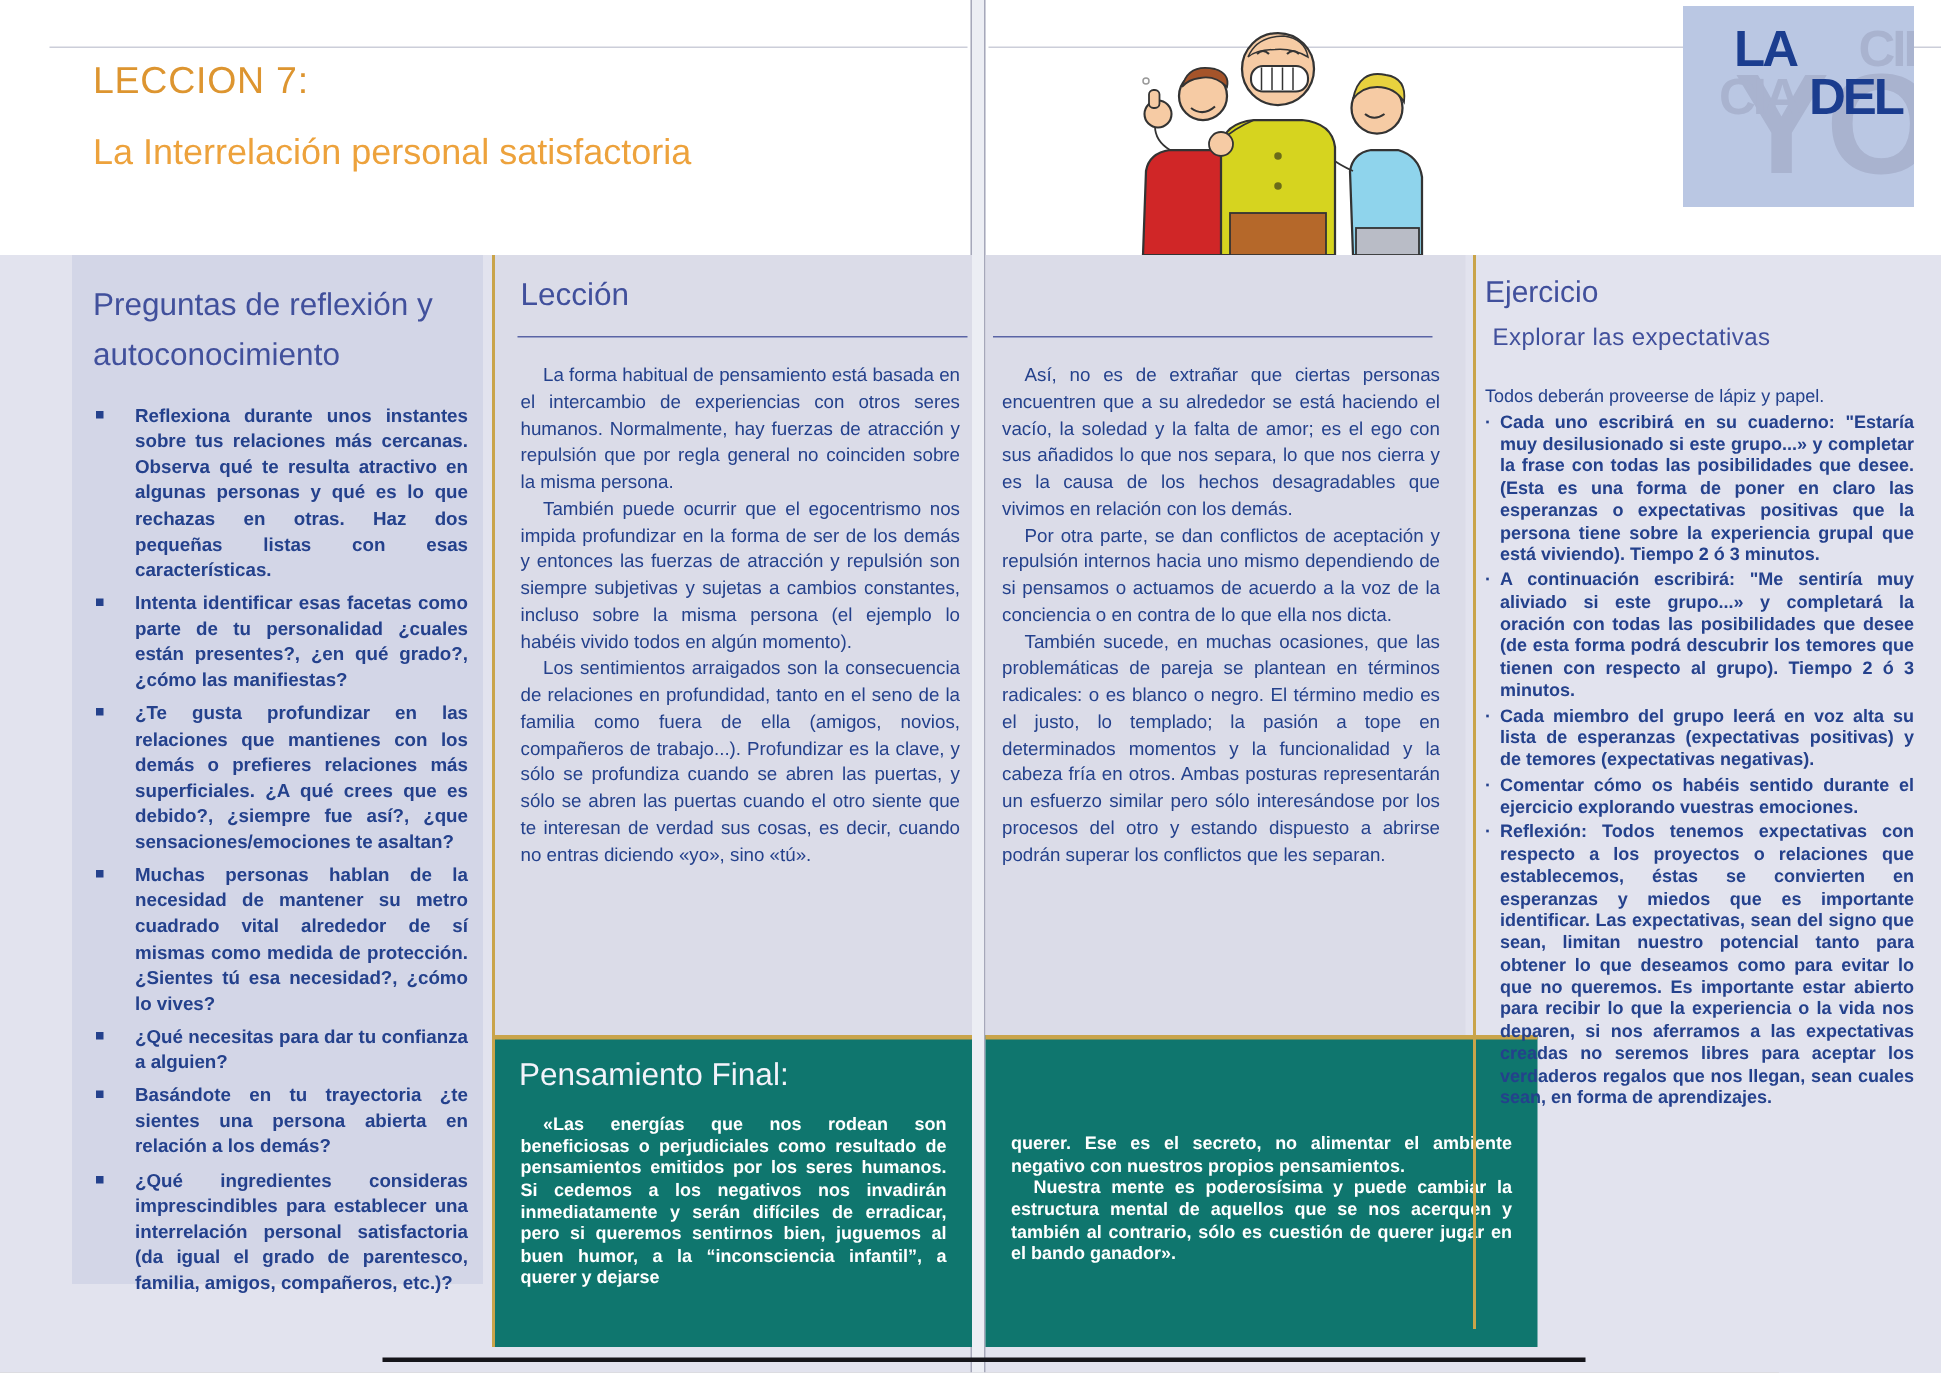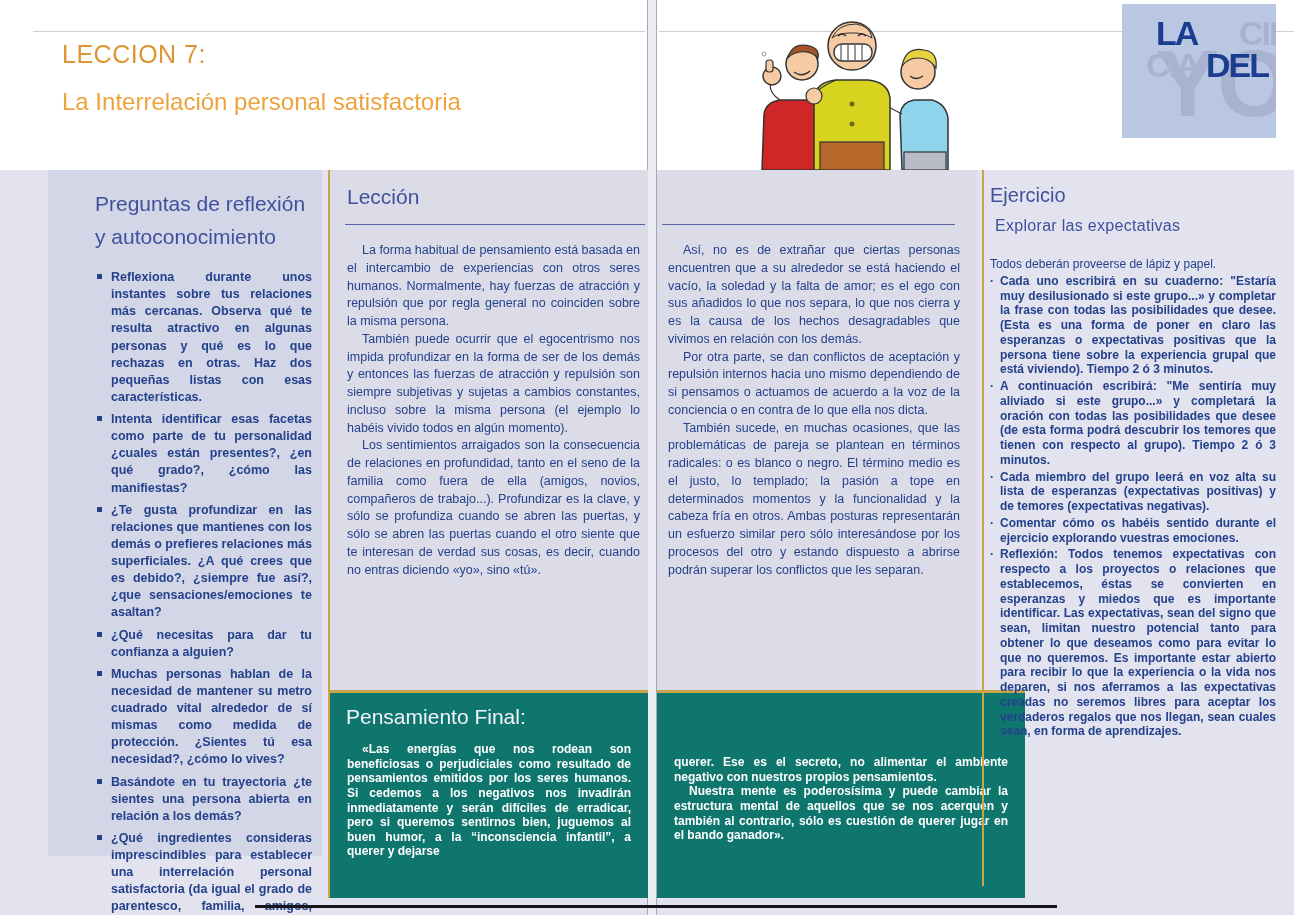--- a/index.html
+++ b/index.html
@@ -27,26 +27,26 @@
   .logo .la   { left:34px; top:12px; font-size:34px; color:#1b3d8f; }
   .logo .cien { left:74px; top:12px; font-size:34px; color:#a9b3cf;margin-left:43px; }
   .logo .cia  { left:24px; top:44px; font-size:34px; color:#a9b3cf; }
   .logo .del  { left:84px; top:44px; font-size:34px; color:#1b3d8f; }
 
   
   .gutter { position:absolute; left:647px; top:0; width:10px; height:915px;
             background:#eceef4; border-left:1px solid #a6a8ba; border-right:1px solid #a6a8ba; }
 
   
-  .reflection-panel { position:absolute; left:48px; top:170px; width:274px; height:686px; background:#d3d6e7;padding-left:33px; }
+  .reflection-panel { position:absolute; left:48px; top:170px; width:274px; height:686px; background:#d3d6e7; }
   .reflection-heading { margin:18px 14px 0 14px; font-size:21px; color:#41509c; line-height:1.55; }
   .reflection-list { margin:16px 10px 0 16px; }
   .r-item { display:flex; margin-bottom:5px; }
   .r-marker { flex:0 0 auto; width:5px; height:5px; background:#24418c; margin:5px 9px 0 0; }
-  .r-text { flex:1; font-size:12.5px; font-weight:bold; color:#24418c; line-height:1.37; text-align:justify; }
+  .r-text { flex:1; font-size:12.5px; font-weight:bold; color:#24418c; line-height:1.37; text-align:justify;margin-left:12px; }
 
   
   .gold-v { position:absolute; width:2px; background:#c9a44a; }
   .gold-lesson { left:328px; top:170px; height:728px; }
   .gold-exercise { left:982px; top:170px; height:716px; }
   .lesson-col-bg { position:absolute; top:170px; height:520px; background:#dbdce8; }
   .col1-bg { left:330px; width:318px; }
   .col2-bg { left:657px; width:320px; }
   .lesson-heading { position:absolute; left:347px; top:185px; font-size:21px; color:#41509c; }
   .heading-rule { position:absolute; top:224px; height:1px; background:#5a64a5; }
@@ -146,25 +146,25 @@
         <div class="r-item">
         <span class="r-marker"></span>
         <span class="r-text">Intenta identificar esas facetas como parte de tu personalidad ¿cuales están presentes?, ¿en qué grado?, ¿cómo las manifiestas?</span>
       </div>
         <div class="r-item">
         <span class="r-marker"></span>
         <span class="r-text">¿Te gusta profundizar en las relaciones que mantienes con los demás o prefieres relaciones más superficiales. ¿A qué crees que es debido?, ¿siempre fue así?, ¿que sensaciones/emociones te asaltan?</span>
       </div>
         <div class="r-item">
         <span class="r-marker"></span>
+        <span class="r-text">Muchas personas hablan de la necesidad de mantener su metro cuadrado vital alrededor de sí mismas como medida de protección. ¿Sientes tú esa necesidad?, ¿cómo lo vives?</span>
+      </div>
+        <div class="r-item">
+        <span class="r-marker"></span>
         <span class="r-text">¿Qué necesitas para dar tu confianza a alguien?</span>
-      </div>
-        <div class="r-item">
-        <span class="r-marker"></span>
-        <span class="r-text">Muchas personas hablan de la necesidad de mantener su metro cuadrado vital alrededor de sí mismas como medida de protección. ¿Sientes tú esa necesidad?, ¿cómo lo vives?</span>
       </div>
         <div class="r-item">
         <span class="r-marker"></span>
         <span class="r-text">Basándote en tu trayectoria ¿te sientes una persona abierta en relación a los demás?</span>
       </div>
         <div class="r-item">
         <span class="r-marker"></span>
         <span class="r-text">¿Qué ingredientes consideras imprescindibles para establecer una interrelación personal satisfactoria (da igual el grado de parentesco, familia, amigos, compañeros, etc.)?</span>
       </div>
       </div>

